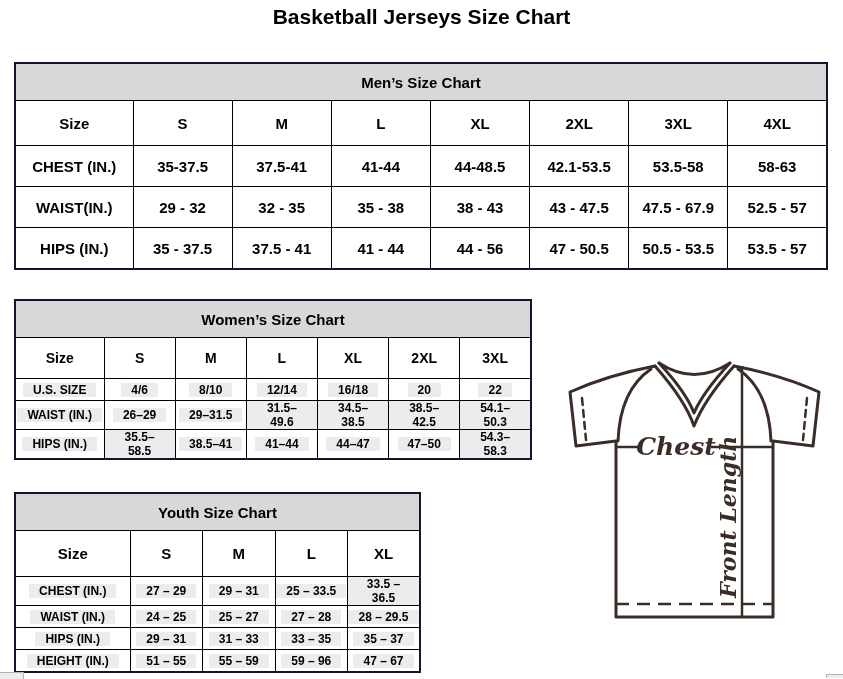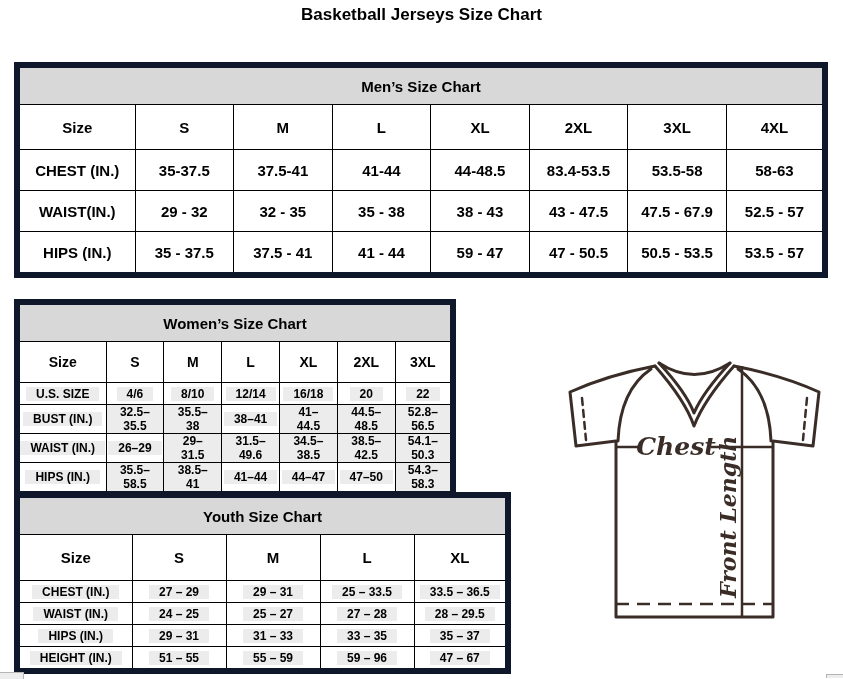--- a/index.html
+++ b/index.html
@@ -2,39 +2,39 @@
 <html><head>
 <meta charset="utf-8">
 <style>
   html,body{margin:0;padding:0;}
   body{
     width:843px;height:679px;background:#ffffff;position:relative;overflow:hidden;
     font-family:"Liberation Sans","DejaVu Sans",sans-serif;color:#000;
   }
   .page-title{
     position:absolute;top:5px;left:0;width:843px;text-align:center;
-    font-size:17px;font-weight:bold;letter-spacing:0px;
+    font-size:21px;font-weight:bold;letter-spacing:0px;
   }
   table{border-collapse:collapse;table-layout:fixed;position:absolute;
-        border:6px solid #0f172a;background:#fff;}
+        border:2px solid #0f172a;background:#fff;}
   td{border:1px solid #000;text-align:center;font-weight:bold;vertical-align:middle;
      padding:0;overflow:hidden;}
   .title-row td{background:#d8d8d8;height:36px;font-size:15px;}
   
   .t-men{left:14px;top:62px;width:814px;}
   .t-men col.c0{width:118px;}
   .t-men .size-row td{height:44px;font-size:15px;}
   .t-men .data-row td{height:40px;font-size:15px;}
   
-  .t-wom{left:14px;top:299px;width:442px;}
+  .t-wom{left:14px;top:299px;width:518px;}
   .t-wom col.c0{width:89px;}
   .t-wom .size-row td{height:40px;font-size:14px;}
   .t-wom .data-row td{height:21px;font-size:12px;}
   
-  .t-you{left:14px;top:492px;width:497px;}
+  .t-you{left:14px;top:492px;width:407px;}
   .t-you col.c0{width:115px;}
   .t-you .size-row td{height:45px;font-size:15px;}
   .t-you .data-row td{height:21px;font-size:12px;}
   
   .chip-values .data-row .cell-text{background:#ececec;padding:0 10px;display:inline-block;line-height:14px;}
   
   .jersey-wrap{position:absolute;left:558px;top:352px;width:282px;height:280px;}
   .measure-label{
     font-family:"DejaVu Serif","Liberation Serif",serif;
     font-style:italic;font-weight:bold;fill:#3a2d27;
@@ -73,40 +73,40 @@
         <td>2XL</td>
         <td>3XL</td>
         <td>4XL</td>
       </tr>
       <tr class="data-row">
         <td class="row-label"><span class="cell-text">CHEST (IN.)</span></td>
         <td><span class="cell-text">35-37.5</span></td>
         <td><span class="cell-text">37.5-41</span></td>
         <td><span class="cell-text">41-44</span></td>
         <td><span class="cell-text">44-48.5</span></td>
-        <td><span class="cell-text">83.4-53.5</span></td>
+        <td><span class="cell-text">42.1-53.5</span></td>
         <td><span class="cell-text">53.5-58</span></td>
         <td><span class="cell-text">58-63</span></td>
       </tr>
       <tr class="data-row">
         <td class="row-label"><span class="cell-text">WAIST(IN.)</span></td>
         <td><span class="cell-text">29 - 32</span></td>
         <td><span class="cell-text">32 - 35</span></td>
         <td><span class="cell-text">35 - 38</span></td>
         <td><span class="cell-text">38 - 43</span></td>
         <td><span class="cell-text">43 - 47.5</span></td>
         <td><span class="cell-text">47.5 - 67.9</span></td>
         <td><span class="cell-text">52.5 - 57</span></td>
       </tr>
       <tr class="data-row">
         <td class="row-label"><span class="cell-text">HIPS (IN.)</span></td>
         <td><span class="cell-text">35 - 37.5</span></td>
         <td><span class="cell-text">37.5 - 41</span></td>
         <td><span class="cell-text">41 - 44</span></td>
-        <td><span class="cell-text">59 - 47</span></td>
+        <td><span class="cell-text">44 - 56</span></td>
         <td><span class="cell-text">47 - 50.5</span></td>
         <td><span class="cell-text">50.5 - 53.5</span></td>
         <td><span class="cell-text">53.5 - 57</span></td>
       </tr>
     </tbody>
 </table>
 
 <table class="t-wom chip-values">
   <colgroup>
       <col class="c0">
@@ -131,29 +131,20 @@
         <td>3XL</td>
       </tr>
       <tr class="data-row">
         <td class="row-label"><span class="cell-text">U.S. SIZE</span></td>
         <td><span class="cell-text">4/6</span></td>
         <td><span class="cell-text">8/10</span></td>
         <td><span class="cell-text">12/14</span></td>
         <td><span class="cell-text">16/18</span></td>
         <td><span class="cell-text">20</span></td>
         <td><span class="cell-text">22</span></td>
-      </tr>
-      <tr class="data-row">
-        <td class="row-label"><span class="cell-text">BUST (IN.)</span></td>
-        <td><span class="cell-text">32.5–35.5</span></td>
-        <td><span class="cell-text">35.5–38</span></td>
-        <td><span class="cell-text">38–41</span></td>
-        <td><span class="cell-text">41–44.5</span></td>
-        <td><span class="cell-text">44.5–48.5</span></td>
-        <td><span class="cell-text">52.8–56.5</span></td>
       </tr>
       <tr class="data-row">
         <td class="row-label"><span class="cell-text">WAIST (IN.)</span></td>
         <td><span class="cell-text">26–29</span></td>
         <td><span class="cell-text">29–31.5</span></td>
         <td><span class="cell-text">31.5–49.6</span></td>
         <td><span class="cell-text">34.5–38.5</span></td>
         <td><span class="cell-text">38.5–42.5</span></td>
         <td><span class="cell-text">54.1–50.3</span></td>
       </tr>

